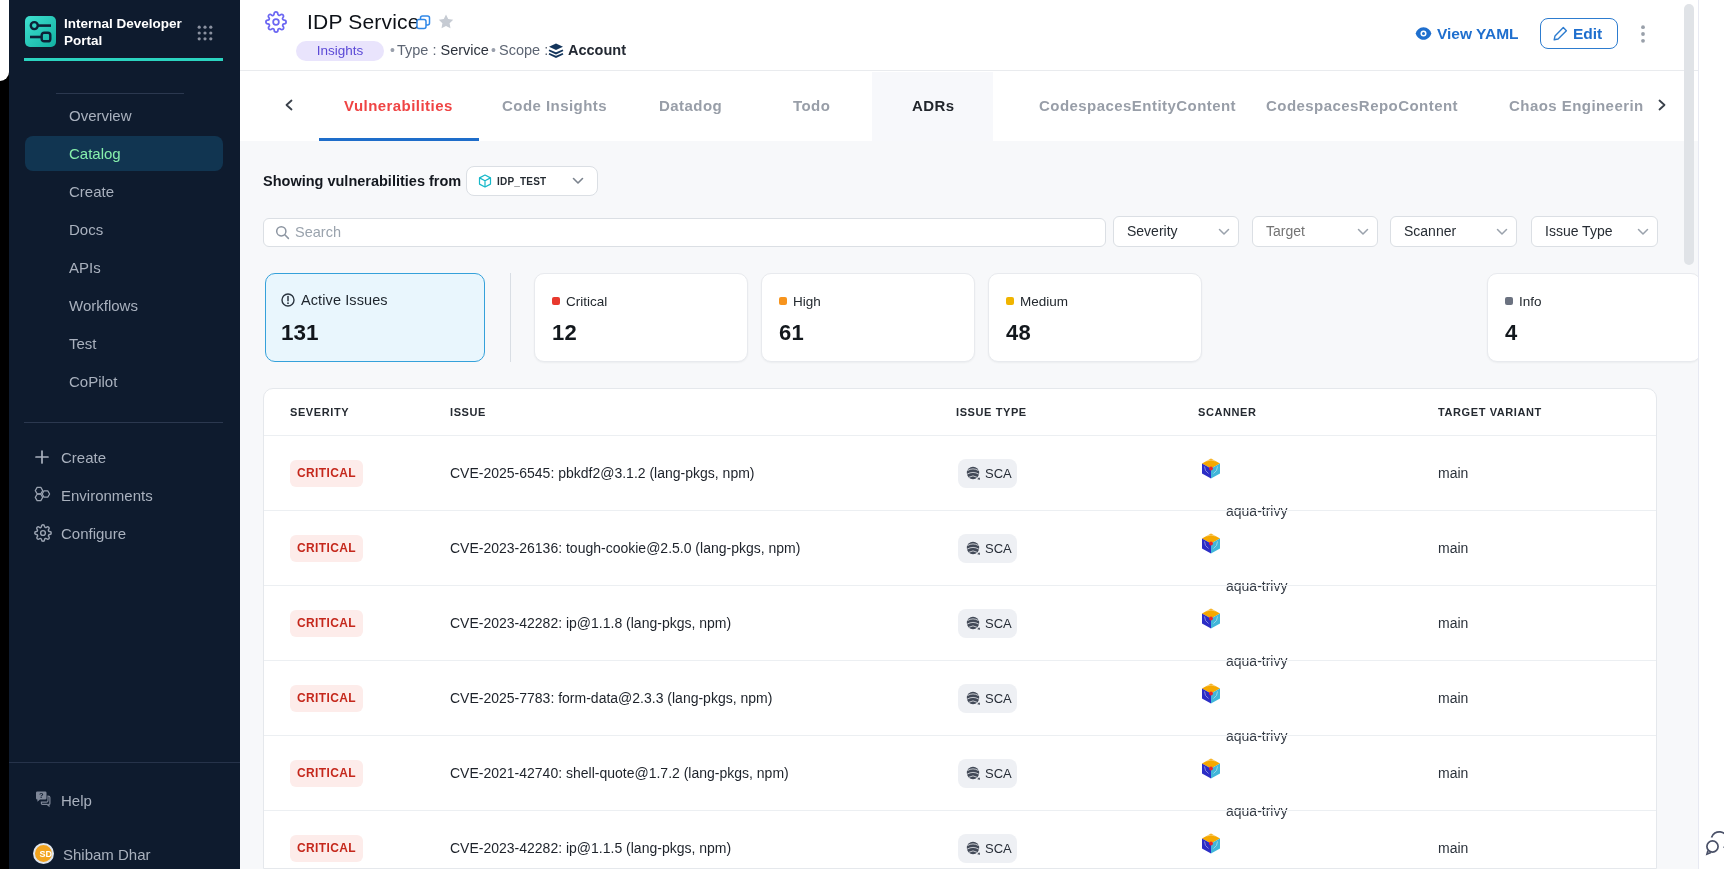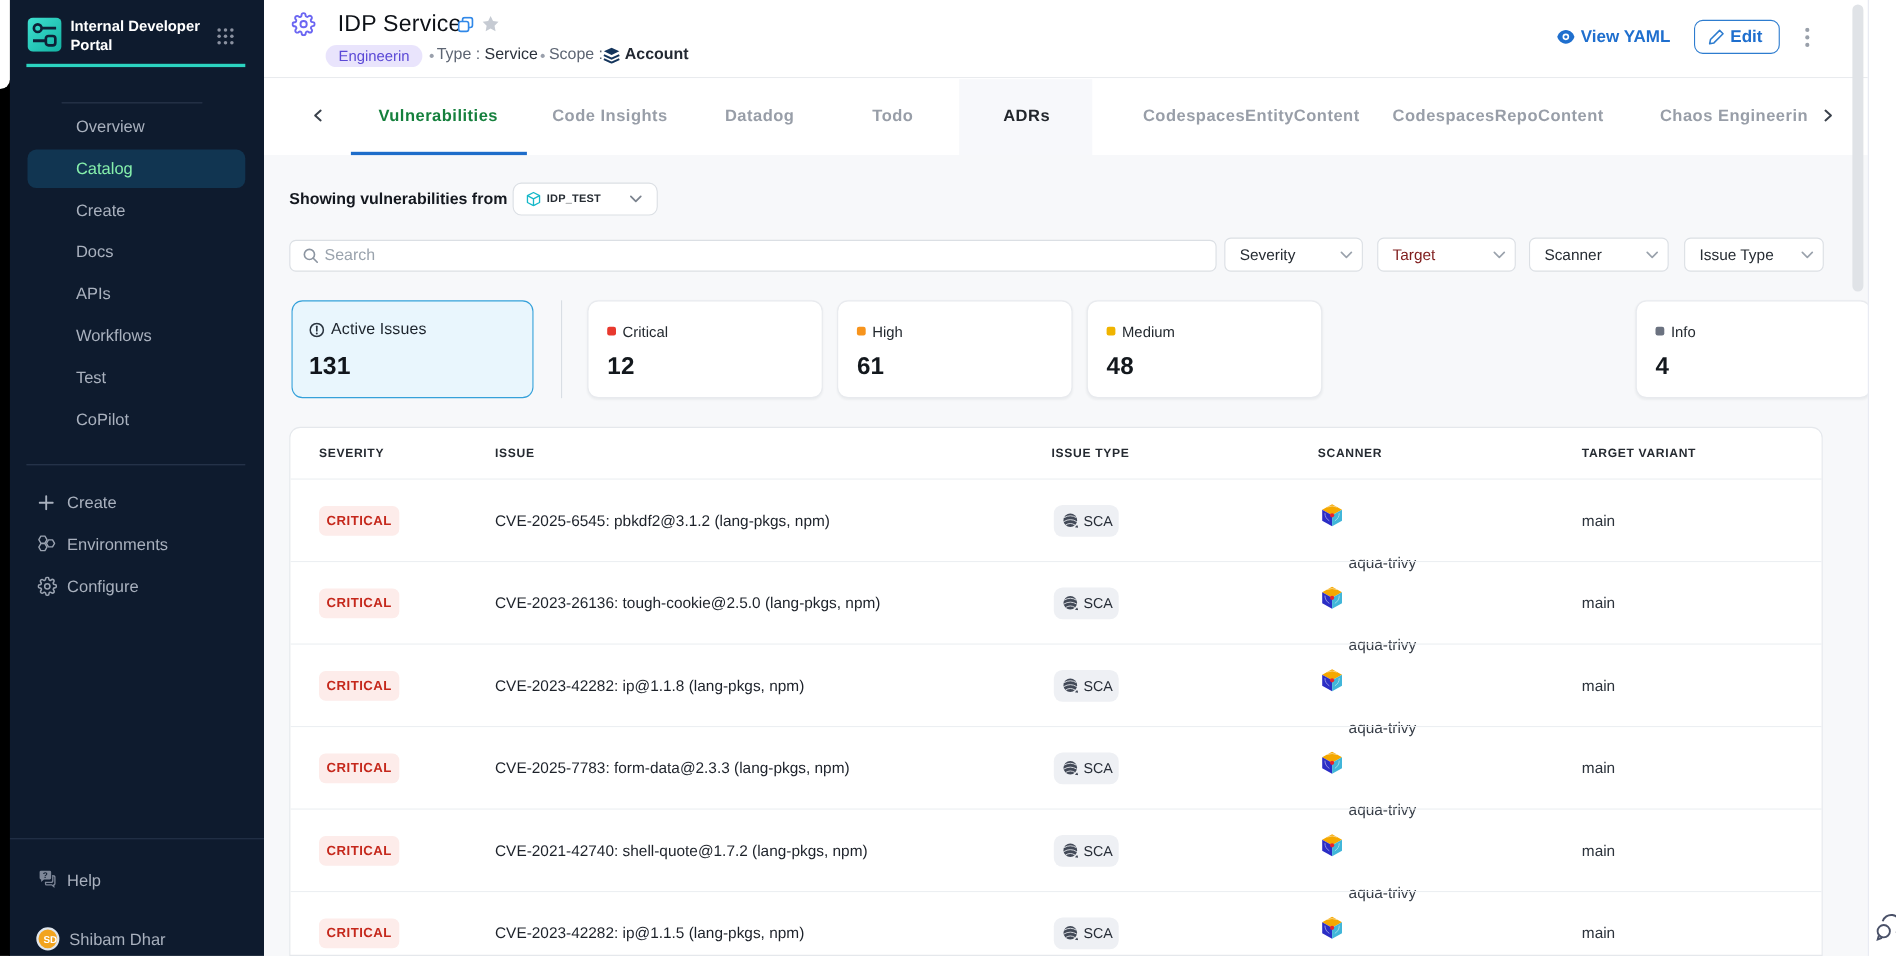--- a/index.html
+++ b/index.html
@@ -131,21 +131,21 @@
     </g>
   </svg>
   <div class="t" style="left:295px; top:10px; font-size:21px; font-weight:normal; color:#0d1117; line-height:24px; letter-spacing:0.2px;margin-left:12px;">IDP Service</div>
   <svg class="abs" style="left:416px; top:15px;" width="15" height="15" viewBox="0 0 15 15">
     <rect x="4.5" y="1" width="9" height="9" rx="2" fill="#fff" stroke="#3088e8" stroke-width="1.5"></rect>
     <rect x="1" y="4.5" width="9" height="9" rx="2" fill="#fff" stroke="#3088e8" stroke-width="1.5"></rect>
   </svg>
   <svg class="abs" style="left:437px; top:13px;" width="18" height="18" viewBox="0 0 18 18">
     <path d="M9 1.5l2.2 4.6 5 .7-3.6 3.5.9 5L9 12.9l-4.5 2.4.9-5L1.8 6.8l5-.7z" fill="#c6cbd3"></path>
   </svg>
-  <div class="abs" style="left:296px; top:41px; width:88px; height:20px; background:#e9e4fc; border-radius:10px; text-align:center; font-size:13.5px; line-height:20px; color:#5b49d6;">Engineerin</div>
+  <div class="abs" style="left:296px; top:41px; width:88px; height:20px; background:#e9e4fc; border-radius:10px; text-align:center; font-size:13.5px; line-height:20px; color:#5b49d6;">Insights</div>
   <div class="t" style="left:390px; top:42px; font-size:14px; color:#9aa0ac; line-height:17px;">•</div>
   <div class="t" style="left:397px; top:42px; font-size:14.5px; color:#5d6573; line-height:17px;">Type : <span style="color:#2c323c;">Service</span></div>
   <div class="t" style="left:491px; top:42px; font-size:14px; color:#9aa0ac; line-height:17px;">•</div>
   <div class="t" style="left:499px; top:42px; font-size:14.5px; color:#5d6573; line-height:17px;">Scope :</div>
   <svg class="abs" style="left:548px; top:43px;" width="16" height="15" viewBox="0 0 16 15">
     <path d="M8 0.5l7 3.2-7 3.2-7-3.2z" fill="#14355c"></path>
     <path d="M1 7.2l7 3.2 7-3.2" fill="none" stroke="#14355c" stroke-width="1.8"></path>
     <path d="M1 10.7l7 3.2 7-3.2" fill="none" stroke="#14355c" stroke-width="1.8"></path>
   </svg>
   <div class="t" style="left:568px; top:42px; font-size:14.5px; font-weight:bold; color:#232933; line-height:17px;">Account</div>
@@ -167,21 +167,21 @@
         <circle cx="4" cy="9" r="1.9"></circle>
         <circle cx="4" cy="15.8" r="1.9"></circle>
       </g>
   </svg>
 
   <div id="tabs"></div>
   <div class="abs" style="left:872px; top:72px; width:121px; height:69px; background:#f7f8fb;"></div>
   <svg class="abs" style="left:283px; top:99px;" width="12" height="12" viewBox="0 0 12 12">
     <path d="M8.5 1.5 L3.5 6 L8.5 10.5" fill="none" stroke="#3a414b" stroke-width="1.8" stroke-linecap="round" stroke-linejoin="round"></path>
   </svg>
-  <div class="tab" style="left:344px; color:#15803d;">Vulnerabilities</div>
+  <div class="tab" style="left:344px; color:#ef4444;">Vulnerabilities</div>
   <div class="tab" style="left:502px;">Code Insights</div>
   <div class="tab" style="left:659px;">Datadog</div>
   <div class="tab" style="left:793px;">Todo</div>
   <div class="tab" style="left:912px; color:#22262c;">ADRs</div>
   <div class="tab" style="left:1017px;margin-left:22px;">CodespacesEntityContent</div>
   <div class="tab" style="left:1266px;">CodespacesRepoContent</div>
   <div class="tab" style="left:1509px; width:135px; overflow:hidden;">Chaos Engineerin</div>
   <svg class="abs" style="left:1656px; top:99px;" width="12" height="12" viewBox="0 0 12 12">
     <path d="M3.5 1.5 L8.5 6 L3.5 10.5" fill="none" stroke="#3a414b" stroke-width="1.8" stroke-linecap="round" stroke-linejoin="round"></path>
   </svg>
@@ -206,21 +206,21 @@
     <line x1="9.8" y1="9.8" x2="13.4" y2="13.4" stroke="#8c95a1" stroke-width="1.5" stroke-linecap="round"></line>
   </svg>
   <div class="t" style="left:295px; top:224px; font-size:14.5px; color:#9aa3ad; line-height:17px;">Search</div>
 
   <div class="inbox" style="left:1113px; top:216px; width:126px; height:31px;"></div>
   <div class="t" style="left:1127px; top:223px; font-size:14px; color:#262c33; line-height:17px;">Severity</div>
   <svg class="abs" style="left:1218px; top:228px;" width="12" height="8" viewBox="0 0 12 8">
       <path d="M1.5 1.5 L6 6 L10.5 1.5" fill="none" stroke="#9aa2ac" stroke-width="1.5" stroke-linecap="round" stroke-linejoin="round"></path>
     </svg>
   <div class="inbox" style="left:1252px; top:216px; width:126px; height:31px;"></div>
-  <div class="t" style="left:1266px; top:223px; font-size:14px; color:#7f1d1d; line-height:17px;text-align:right;">Target</div>
+  <div class="t" style="left:1266px; top:223px; font-size:14px; color:#737373; line-height:17px;text-align:right;">Target</div>
   <svg class="abs" style="left:1357px; top:228px;" width="12" height="8" viewBox="0 0 12 8">
       <path d="M1.5 1.5 L6 6 L10.5 1.5" fill="none" stroke="#9aa2ac" stroke-width="1.5" stroke-linecap="round" stroke-linejoin="round"></path>
     </svg>
   <div class="inbox" style="left:1390px; top:216px; width:127px; height:31px;"></div>
   <div class="t" style="left:1404px; top:223px; font-size:14px; color:#262c33; line-height:17px;">Scanner</div>
   <svg class="abs" style="left:1496px; top:228px;" width="12" height="8" viewBox="0 0 12 8">
       <path d="M1.5 1.5 L6 6 L10.5 1.5" fill="none" stroke="#9aa2ac" stroke-width="1.5" stroke-linecap="round" stroke-linejoin="round"></path>
     </svg>
   <div class="inbox" style="left:1531px; top:216px; width:127px; height:31px;"></div>
   <div class="t" style="left:1545px; top:223px; font-size:14px; color:#262c33; line-height:17px;">Issue Type</div>

